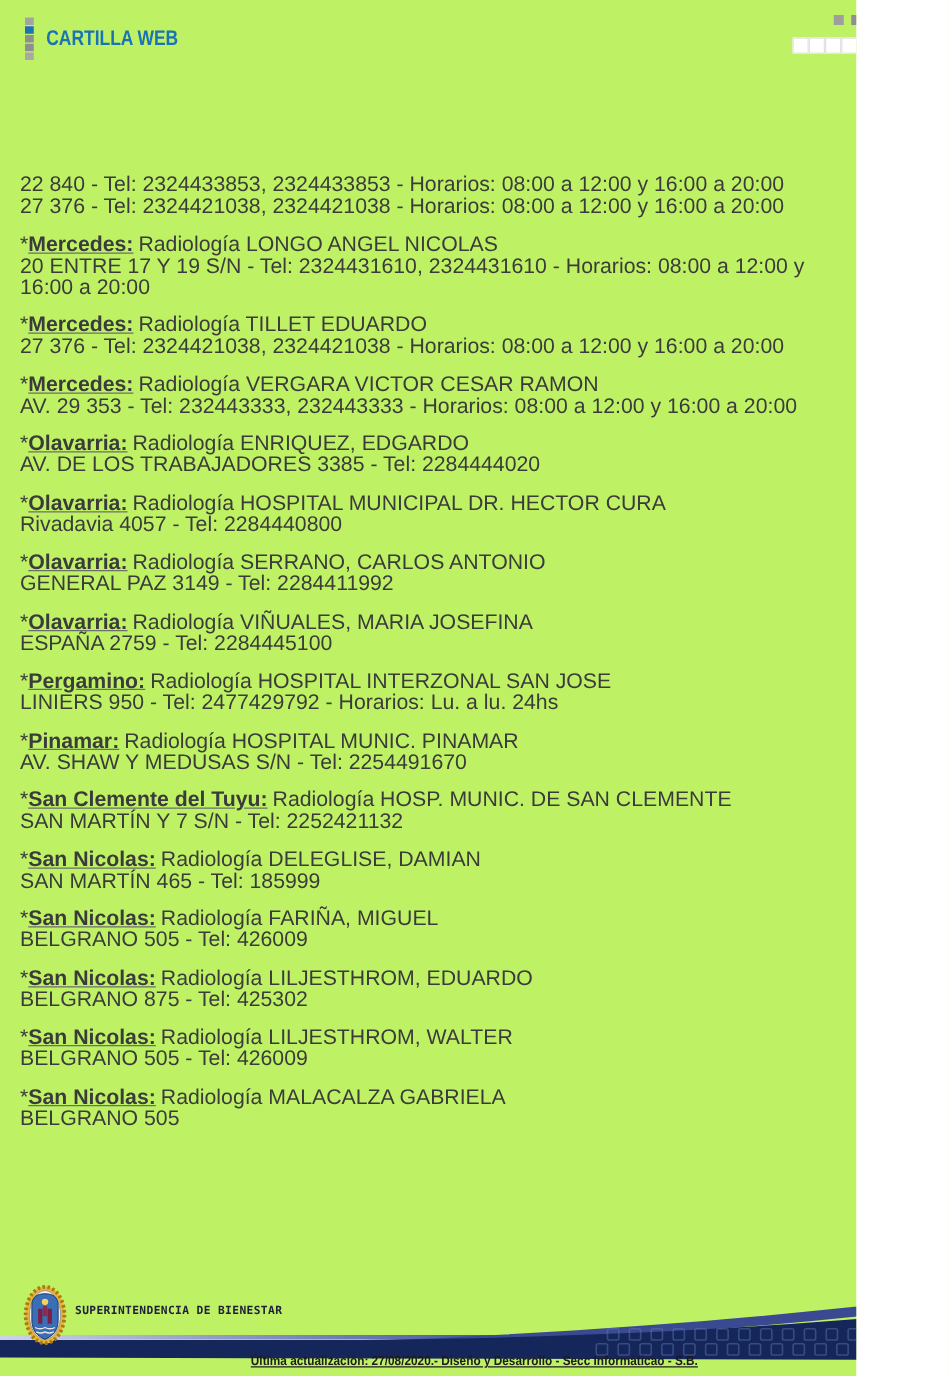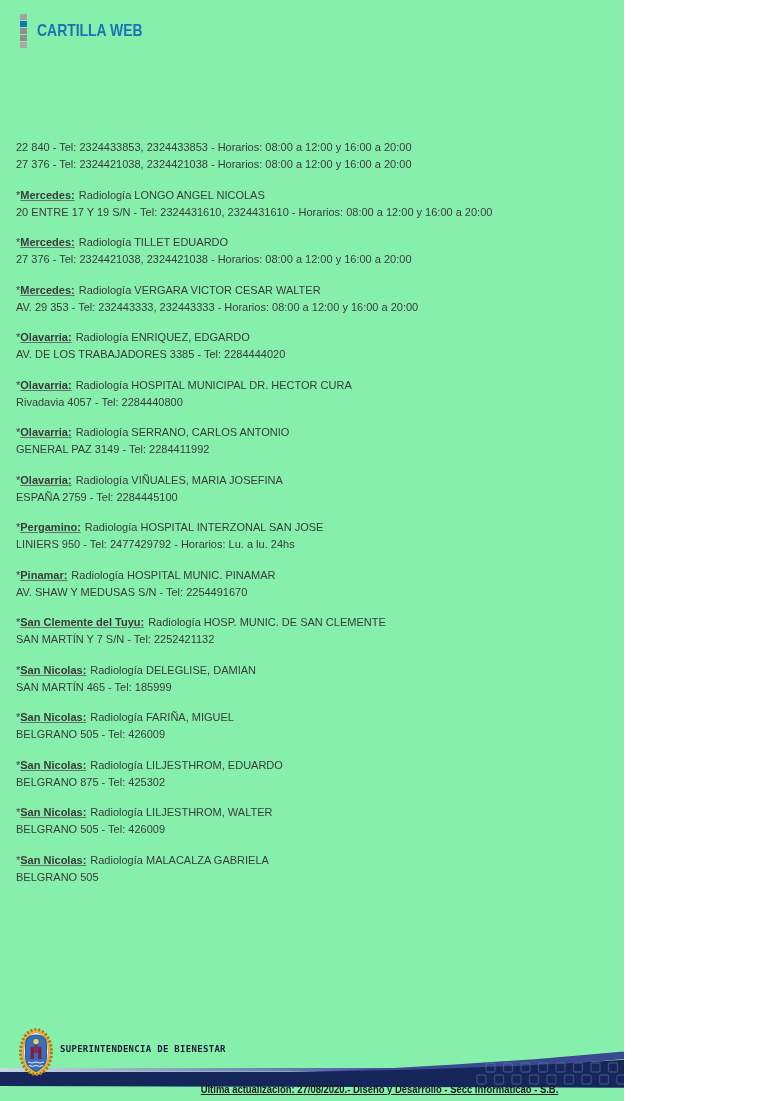--- a/index.html
+++ b/index.html
@@ -2,37 +2,37 @@
 <html style="--accent: #1b72b4; --indigo: #3b4a90; --navy: #15265b;"><head>
 <meta charset="utf-8">
 <style>
   :root{
     --accent:#1b72b4;
     --indigo:#3b4a90;
     --navy:#15265b;
   }
   html,body{margin:0;padding:0;background:#fff;}
   .page{
-    position:relative;width:624px;height:1101px;overflow:hidden;background:#86efac;
+    position:relative;width:685px;height:1101px;overflow:hidden;background:#bef264;
     font-family:"Liberation Sans",sans-serif;color:#3b3b3b;
   }
   
   .hdr{position:absolute;left:0;top:0;width:759px;height:60px;}
   .pix{position:absolute;}
   .brand-title{
     position:absolute;left:37px;top:21px;margin:0;
     font-size:17px;font-weight:bold;color:var(--accent);
     letter-spacing:0px;transform:scaleX(.82);transform-origin:left center;
     white-space:nowrap;
   }
   .outline-sq{position:absolute;border:1px solid #e2e2e2;background:#fff;}
   
   .main{
     position:absolute;left:16px;top:139px;right:10px;
-    font-size:11px;line-height:17px;color:#3b3b3b;
+    font-size:17px;line-height:17px;color:#3b3b3b;
   }
   .main p{margin:0;}
   .orphan{margin:0 0 13.5px 0;}
   .entry{margin-bottom:13.5px;}
   .entry .city{font-weight:bold;text-decoration:underline;text-decoration-color:#6e6e6e;}
   .entry .star{font-weight:normal;}
   .entry .desc{margin-left:4px;}
   
   .wave{position:absolute;left:0;top:1020px;}
   .logo{position:absolute;left:16px;top:1027px;}
@@ -104,21 +104,21 @@
     <p class="line head"><span class="star">*</span><span class="city">Mercedes:</span><span class="desc">Radiología LONGO ANGEL NICOLAS</span></p>
     <p class="line">20 ENTRE 17 Y 19 S/N - Tel: 2324431610, 2324431610 - Horarios: 08:00 a 12:00 y 16:00 a 20:00</p>
   </div>
 
   <div class="entry">
     <p class="line head"><span class="star">*</span><span class="city">Mercedes:</span><span class="desc">Radiología TILLET EDUARDO</span></p>
     <p class="line">27 376 - Tel: 2324421038, 2324421038 - Horarios: 08:00 a 12:00 y 16:00 a 20:00</p>
   </div>
 
   <div class="entry">
-    <p class="line head"><span class="star">*</span><span class="city">Mercedes:</span><span class="desc">Radiología VERGARA VICTOR CESAR WALTER</span></p>
+    <p class="line head"><span class="star">*</span><span class="city">Mercedes:</span><span class="desc">Radiología VERGARA VICTOR CESAR RAMON</span></p>
     <p class="line">AV. 29 353 - Tel: 232443333, 232443333 - Horarios: 08:00 a 12:00 y 16:00 a 20:00</p>
   </div>
 
 
   <div class="entry">
     <p class="line head"><span class="star">*</span><span class="city">Olavarria:</span><span class="desc">Radiología ENRIQUEZ, EDGARDO</span></p>
     <p class="line">AV. DE LOS TRABAJADORES 3385 - Tel: 2284444020</p>
   </div>
 
   <div class="entry">

